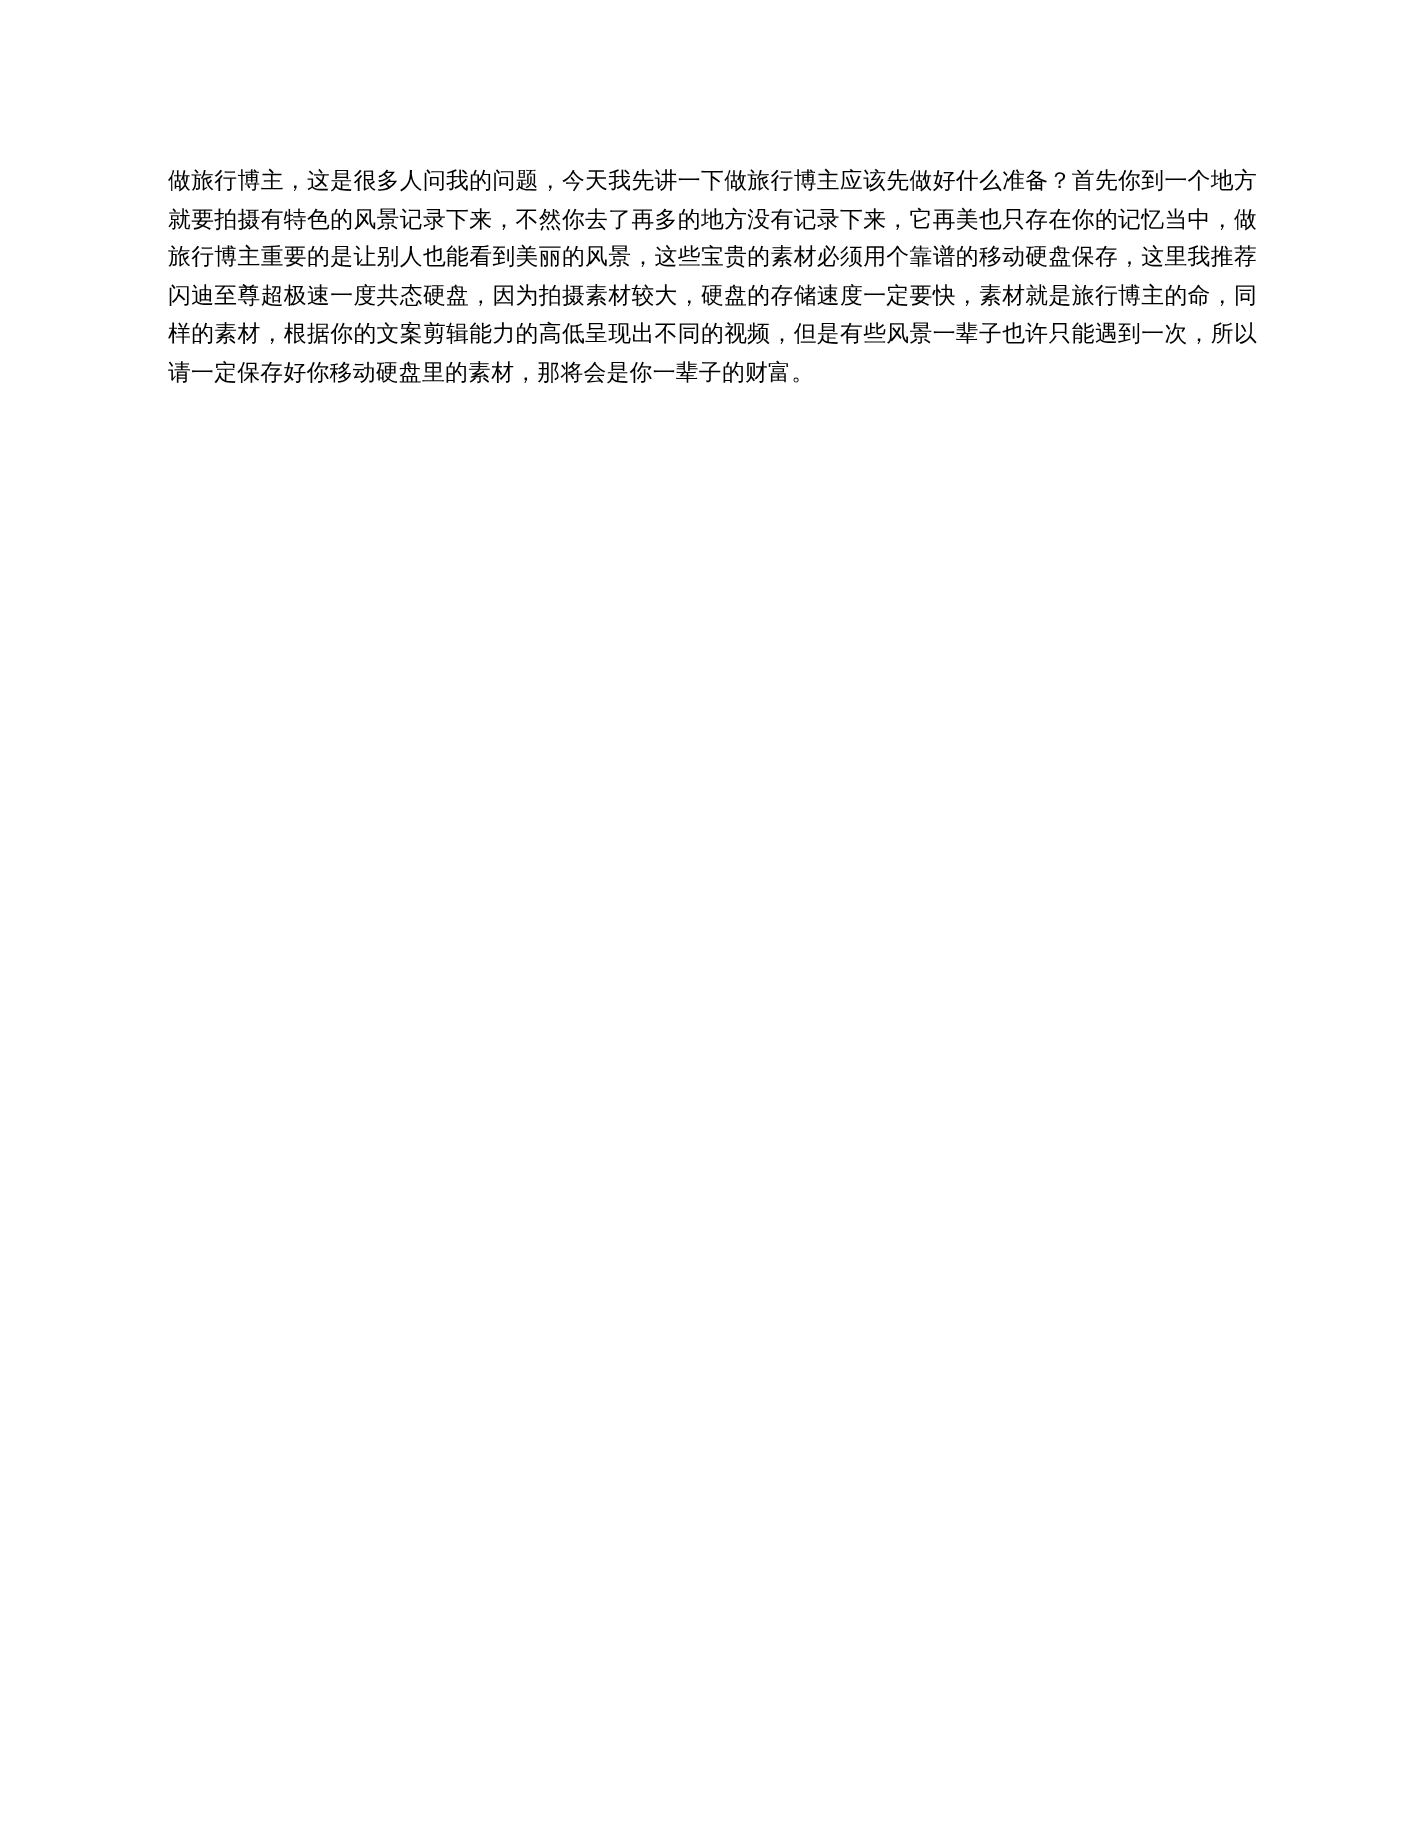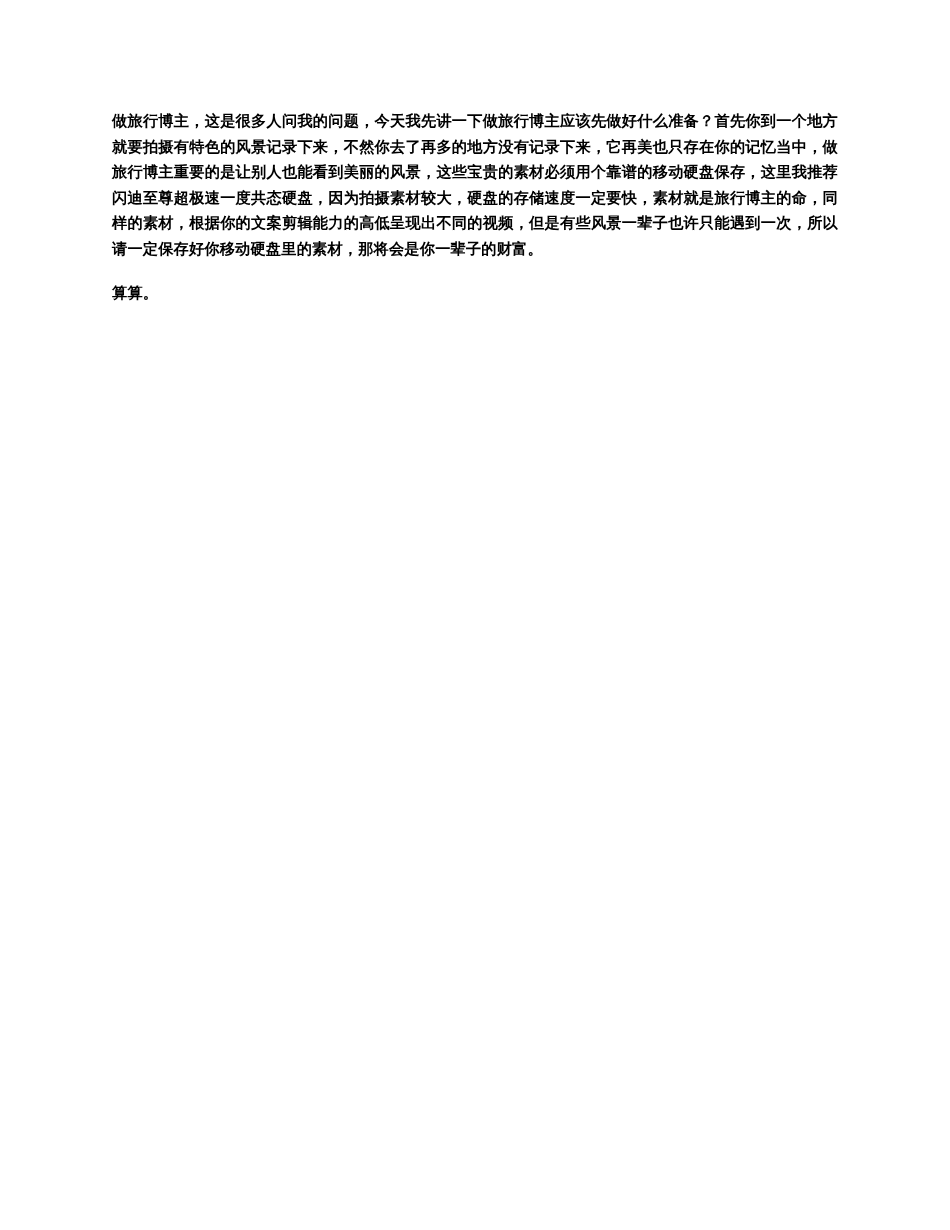--- a/index.html
+++ b/index.html
@@ -19,21 +19,20 @@
     width: 950px;
     height: 1230px;
     background: #ffffff;
     box-sizing: border-box;
   }
   .content {
     position: absolute;
     left: 112px;
     top: 108px;
     width: 726px;
-    font-weight: bold;
   }
   .para {
     font-size: 15.2px;
     line-height: 25.5px;
     text-align: justify;
     text-justify: inter-ideograph;
     letter-spacing: 0.2px;
     margin: 0;
     text-indent: 0;
     word-break: break-all;
@@ -44,15 +43,14 @@
   .para-short {
     text-align: left;
   }
 </style>
 </head>
 <body>
 
 <div class="page">
   <div class="content">
     <p class="para">做旅行博主，这是很多人问我的问题，今天我先讲一下做旅行博主应该先做好什么准备？首先你到一个地方就要拍摄有特色的风景记录下来，不然你去了再多的地方没有记录下来，它再美也只存在你的记忆当中，做旅行博主重要的是让别人也能看到美丽的风景，这些宝贵的素材必须用个靠谱的移动硬盘保存，这里我推荐闪迪至尊超极速一度共态硬盘，因为拍摄素材较大，硬盘的存储速度一定要快，素材就是旅行博主的命，同样的素材，根据你的文案剪辑能力的高低呈现出不同的视频，但是有些风景一辈子也许只能遇到一次，所以请一定保存好你移动硬盘里的素材，那将会是你一辈子的财富。</p>
-    <p class="para para-short">算算。</p>
   </div>
 </div>
 
 </body></html>

